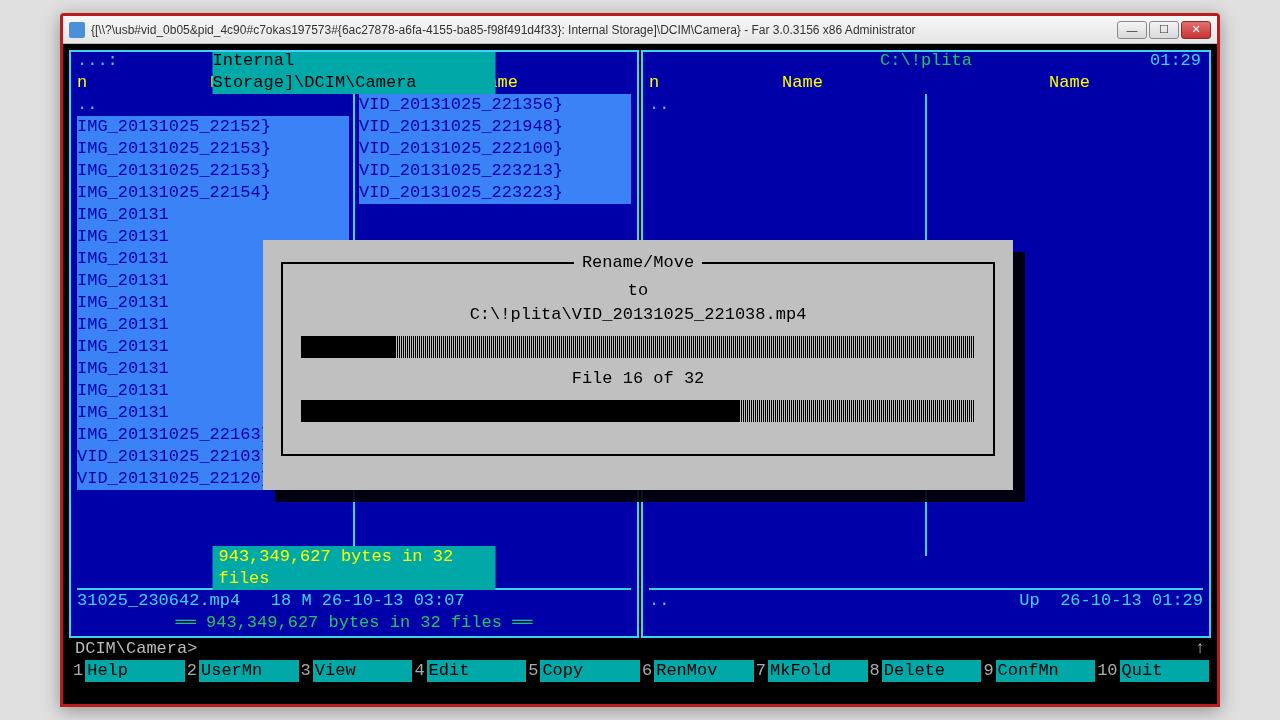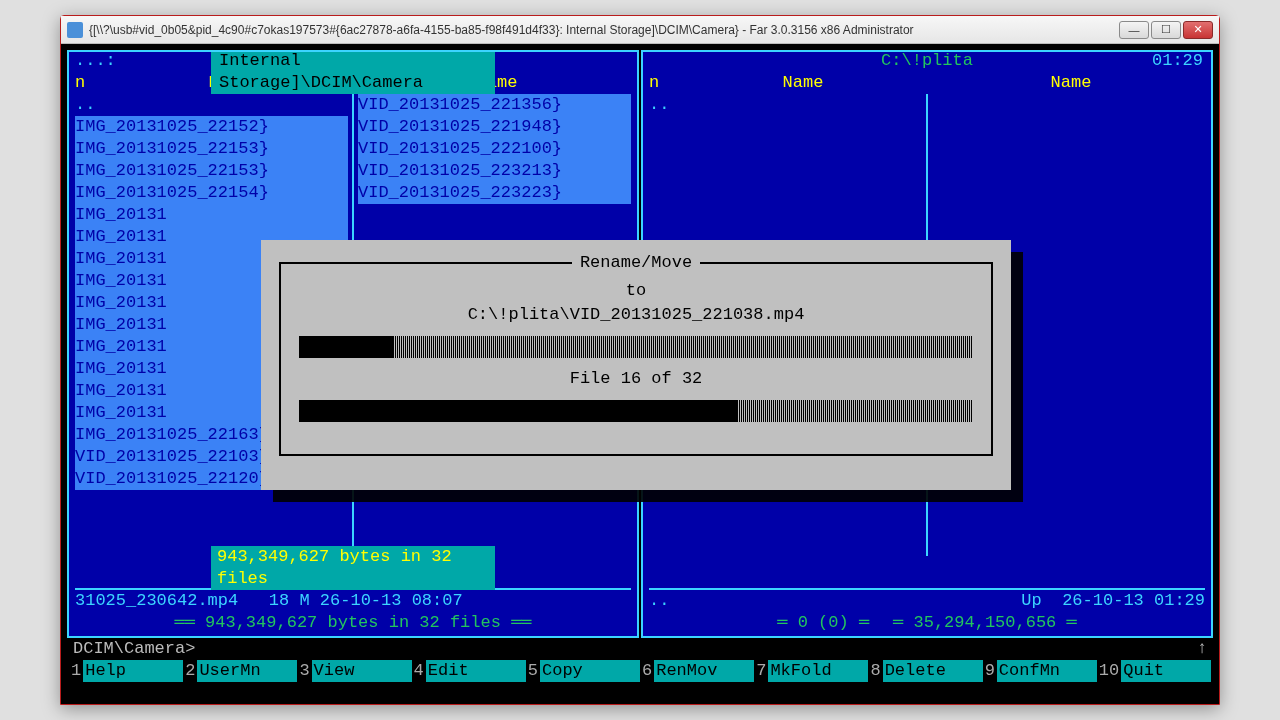--- a/index.html
+++ b/index.html
@@ -9,21 +9,21 @@
     display: flex;
     align-items: center;
     justify-content: center;
     width: 1280px;
     height: 720px;
     overflow: hidden;
   }
   .window {
     width: 1160px;
     background: #fff;
-    border: 1px solid #b91c1c;
+    border: 3px solid #b91c1c;
     border-radius: 4px 4px 0 0;
     box-shadow: 0 4px 18px rgba(0,0,0,.35);
   }
   .titlebar {
     height: 28px;
     background: linear-gradient(#f7f7f7,#e6e6e6);
     border-bottom: 1px solid #bbb;
     display: flex;
     align-items: center;
     padding: 0 6px;
@@ -67,21 +67,21 @@
     position: relative;
     overflow: hidden;
   }
   .panel + .panel { margin-left: 2px; }
   .panel-title {
     position: absolute;
     top: -2px; left: 50%;
     transform: translateX(-50%);
     background: #00a8a8;
     color: #000;
-    padding: 0 8px;
+    padding: 0 0;
     z-index: 2;
   }
   .panel-title.plain { background: #0000a8; color: #22c55e; }
   .clock {
     position: absolute;
     top: -2px; right: 4px;
     color: #3cd4ff;
     background: #0000a8;
     padding: 0 4px;
     z-index: 2;
@@ -257,21 +257,21 @@
           <div class="filecol" id="lcol2">
               <div class="frow sel">VID_20131025_221356<span class="mk">}</span></div>
               <div class="frow sel">VID_20131025_221948<span class="mk">}</span></div>
               <div class="frow sel">VID_20131025_222100<span class="mk">}</span></div>
               <div class="frow sel">VID_20131025_223213<span class="mk">}</span></div>
               <div class="frow sel">VID_20131025_223223<span class="mk">}</span></div>
             </div>
         </div>
         <div class="sel-summary"> 943,349,627 bytes in 32 files </div>
         <div class="statusline">
-          <span>31025_230642.mp4   18 M 26-10-13 08:07</span>
+          <span>31025_230642.mp4   18 M 26-10-13 03:07</span>
         </div>
         <div class="statfoot">
           <span>══ </span><span> 943,349,627 bytes in 32 files </span><span> ══</span>
         </div>
       </div>
 
       <div class="panel">
         <span class="panel-title plain"> C:\!plita </span>
         <span class="clock">01:29</span>
         <div class="headers">
@@ -282,24 +282,20 @@
         <div class="filecols">
           <div class="filecol" id="rcol1">
               <div class="frow">..</div>
             </div>
           <div class="filecol"></div>
         </div>
         <div class="statusline" style="justify-content:space-between">
           <span>..</span>
           <span>Up  26-10-13 01:29</span>
         </div>
-        <div class="statfoot statfoot-right">
-          <span><span>═ </span><span>0 (0)</span><span> ═</span></span>
-          <span><span>═ </span><span>35,294,150,656</span><span> ═</span></span>
-        </div>
       </div>
     </div>
 
     <div class="cmdline">
       <span>DCIM\Camera&gt;</span>
       <span>↑</span>
     </div>
     <div class="fkeys" id="fkeys">
         <div class="fkey">
           <span class="num">1</span>

